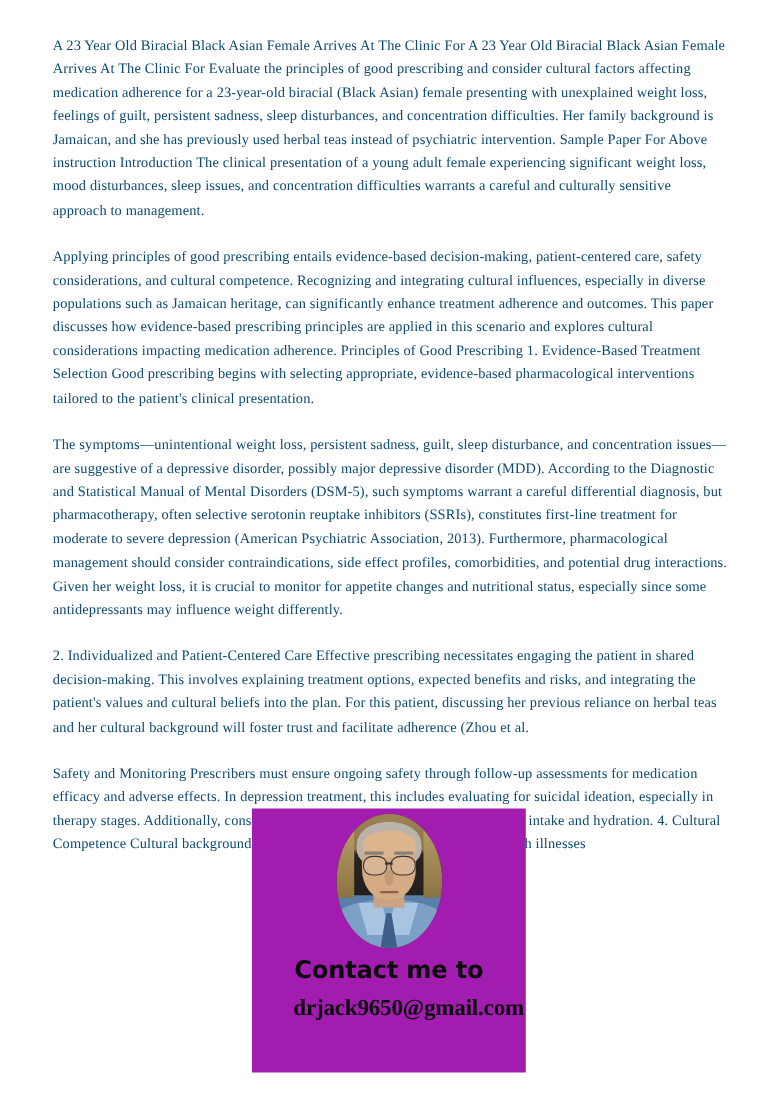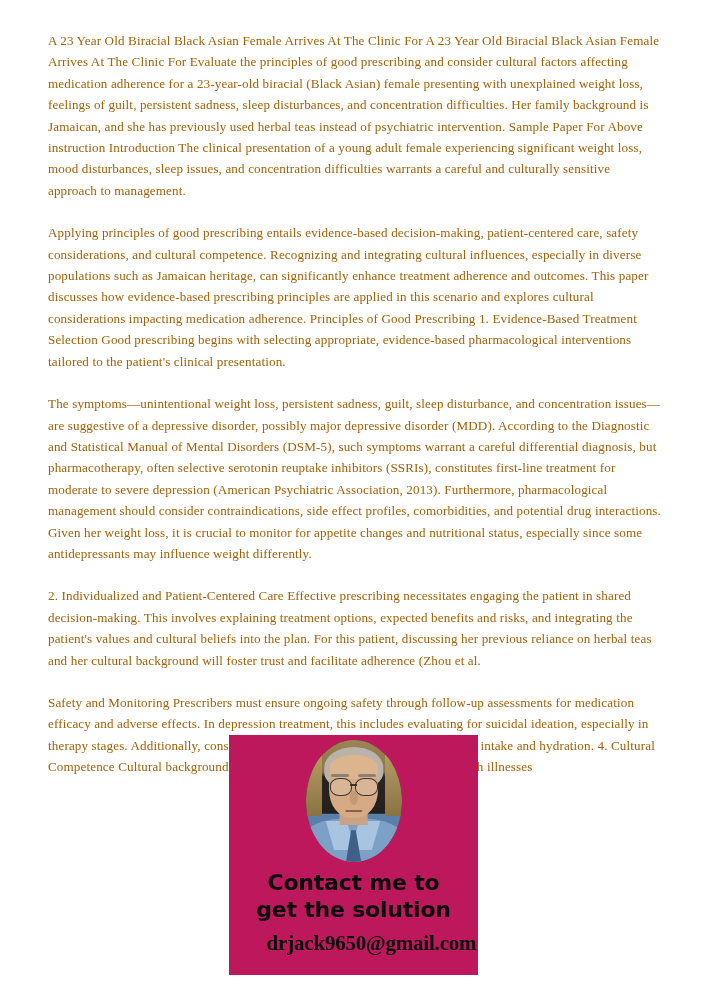--- a/index.html
+++ b/index.html
@@ -27,34 +27,34 @@
     position: absolute;
     left: 48px;
     top: 30px;
     width: 614px;
   }
 
   .para {
     margin: 0 0 21px 0;
     font-size: 13.1px;
     line-height: 21.4px;
-    color: #a16207;
+    color: #0c4a6e;
     text-align: left;
     letter-spacing: 0.01em;
   }
   .para:last-child { margin-bottom: 0; }
 
   
   #overlay-card {
     position: absolute;
     left: 229px;
     top: 735px;
     width: 249px;
     height: 240px;
-    background: #be185d;
+    background: #a21caf;
     z-index: 50;
     display: flex;
     flex-direction: column;
     align-items: center;
     overflow: hidden;
   }
 
   #portrait-wrap {
     margin-top: 5px;
     width: 96px;
@@ -204,18 +204,17 @@
       <div class="pt-brow pt-browL"></div>
       <div class="pt-brow pt-browR"></div>
       <div class="pt-glass pt-glassL"></div>
       <div class="pt-glass pt-glassR"></div>
       <div class="pt-bridge"></div>
       <div class="pt-nose"></div>
       <div class="pt-mouth"></div>
     </div>
 
     <div id="card-line1">Contact me to</div>
-    <div id="card-line2">get the solution</div>
     <div id="card-email">drjack9650@gmail.com</div>
 
   </div>
 
 </div>
 
 </body></html>

